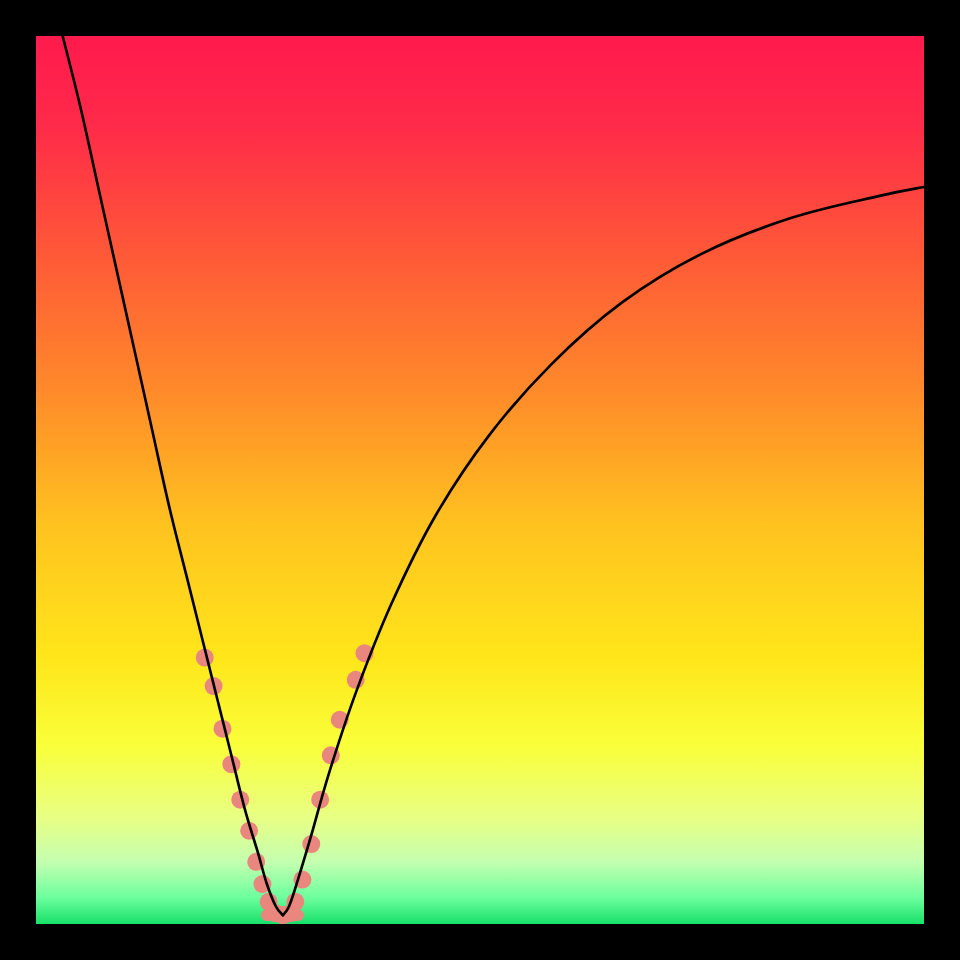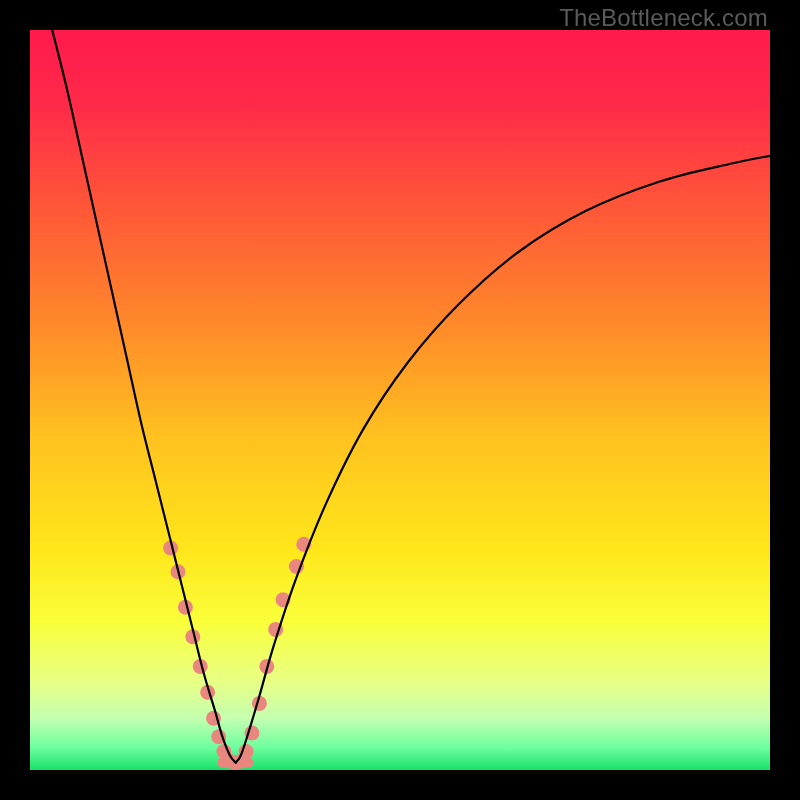--- a/index.html
+++ b/index.html
@@ -88,14 +88,13 @@
           <circle cx="245.68" cy="599.4" r="7.5" fill="#e9877f" stroke="#c9675f" stroke-width="0"></circle>
           <circle cx="253.08" cy="569.8" r="7.5" fill="#e9877f" stroke="#c9675f" stroke-width="0"></circle>
           <circle cx="266.4" cy="536.5" r="7.5" fill="#e9877f" stroke="#c9675f" stroke-width="0"></circle>
           <circle cx="273.8" cy="514.3" r="7.5" fill="#e9877f" stroke="#c9675f" stroke-width="0"></circle>
         </g>
       <path id="path-flat" fill="none" stroke-width="10" stroke-linecap="round" stroke-linejoin="round" d="M 192.4 732.6 C 197.062 732.6, 213.63799999999998 732.6, 218.29999999999998 732.6" stroke="#e9877f"></path>
       <path id="path-left" fill="none" stroke-width="2.2" stroke-linecap="round" stroke-linejoin="round" d="M 22.2 0 C 24.864 10.655999999999988, 31.672 36.55599999999992, 37 59.19999999999993 C 42.328 81.84399999999994, 46.47200000000001 101.82400000000007, 51.800000000000004 125.80000000000007 C 57.128 149.77600000000007, 61.27199999999999 168.42399999999998, 66.6 192.39999999999998 C 71.928 216.37599999999998, 76.072 235.024, 81.4 259 C 86.72800000000001 282.976, 90.872 301.62399999999997, 96.2 325.59999999999997 C 101.528 349.57599999999996, 105.672 369.55600000000004, 111 392.20000000000005 C 116.328 414.84400000000005, 120.47200000000001 430.08799999999997, 125.80000000000001 451.4 C 131.12800000000001 472.712, 135.938 491.952, 140.6 510.6 C 145.262 529.248, 147.70399999999998 539.016, 151.7 555 C 155.696 570.984, 158.804 583.4159999999999, 162.8 599.4 C 166.79600000000002 615.384, 169.90399999999997 629.1479999999999, 173.89999999999998 643.8 C 177.896 658.452, 181.67 669.478, 185 680.8 C 188.33 692.122, 189.736 698.7080000000001, 192.4 706.7 C 195.06400000000002 714.692, 197.4024 720.538, 199.8 725.2 C 202.19760000000002 729.8620000000001, 204.65440000000004 731.268, 205.72000000000003 732.6" stroke="#000000"></path>
       <path id="path-right" fill="none" stroke-width="2.2" stroke-linecap="round" stroke-linejoin="round" d="M 205.72000000000003 732.6 C 206.65240000000003 731.268, 208.63559999999998 730.528, 210.89999999999998 725.2 C 213.16439999999997 719.8720000000001, 214.96999999999997 713.6560000000001, 218.29999999999998 703 C 221.63 692.3439999999999, 224.738 681.984, 229.4 666 C 234.062 650.016, 237.54000000000002 635.5120000000001, 244.20000000000002 614.2 C 250.86 592.888, 257.07599999999996 572.908, 266.4 547.6 C 275.724 522.292, 284.012 500.24, 296 473.6 C 307.988 446.96000000000004, 318.348 424.90799999999996, 333 399.59999999999997 C 347.652 374.292, 360.08400000000006 355.64399999999995, 377.40000000000003 332.99999999999994 C 394.716 310.35599999999994, 409.21999999999997 293.78, 429.2 273.8 C 449.18 253.82000000000002, 465.75600000000003 238.65, 488.40000000000003 222 C 511.04400000000004 205.35, 529.692 193.95399999999998, 555 181.29999999999995 C 580.308 168.64599999999993, 602.36 160.35799999999992, 629 151.69999999999993 C 655.64 143.04199999999994, 683.02 137.86200000000002, 703 133.20000000000005 C 722.98 128.53800000000007, 733.34 127.13200000000006, 740 125.80000000000007" stroke="#000000"></path>
     </svg>
   </div>
-  <div class="watermark">TheBottleneck.com</div>
 </div>
 
 </body></html>

